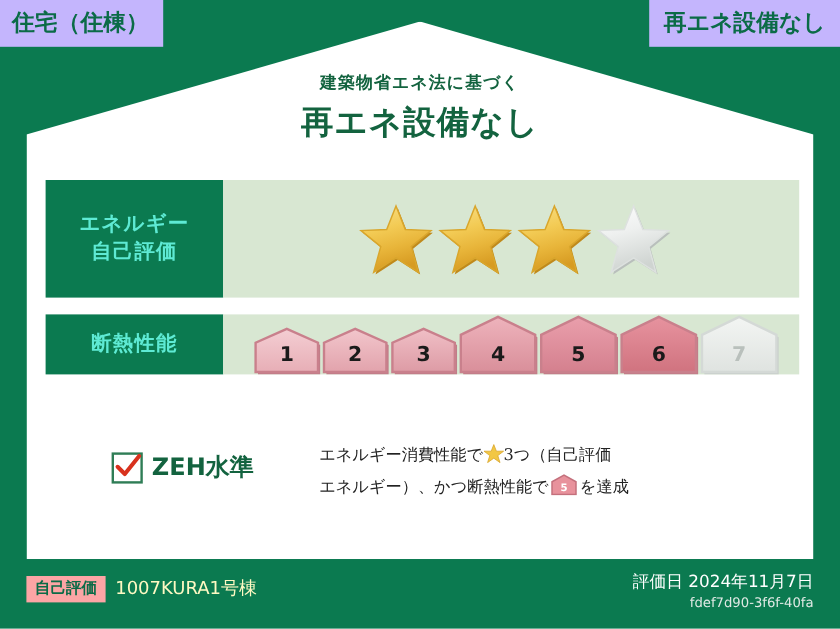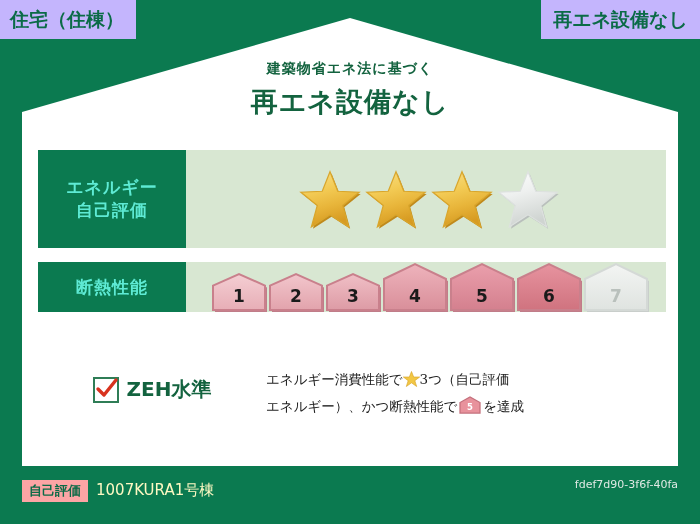--- a/index.html
+++ b/index.html
@@ -433,17 +433,18 @@
             <text x="22" y="28" font-size="17" font-weight="bold" text-anchor="middle" fill="#ffffff" font-family="DejaVu Sans, sans-serif" id="inline-badge-num">5</text>
           </svg></span><span>を達成</span></div>
   </div>
 
   <div class="footer">
     <div class="footer-left">
       <span class="self-eval">自己評価</span>
       <span class="bldg-name">1007KURA1号棟</span>
     </div>
     <div class="footer-right">
+      <div class="eval-date">評価日 2024年11月7日</div>
       <div class="label-id">fdef7d90-3f6f-40fa</div>
     </div>
   </div>
 
 </div>
 
 </body></html>

